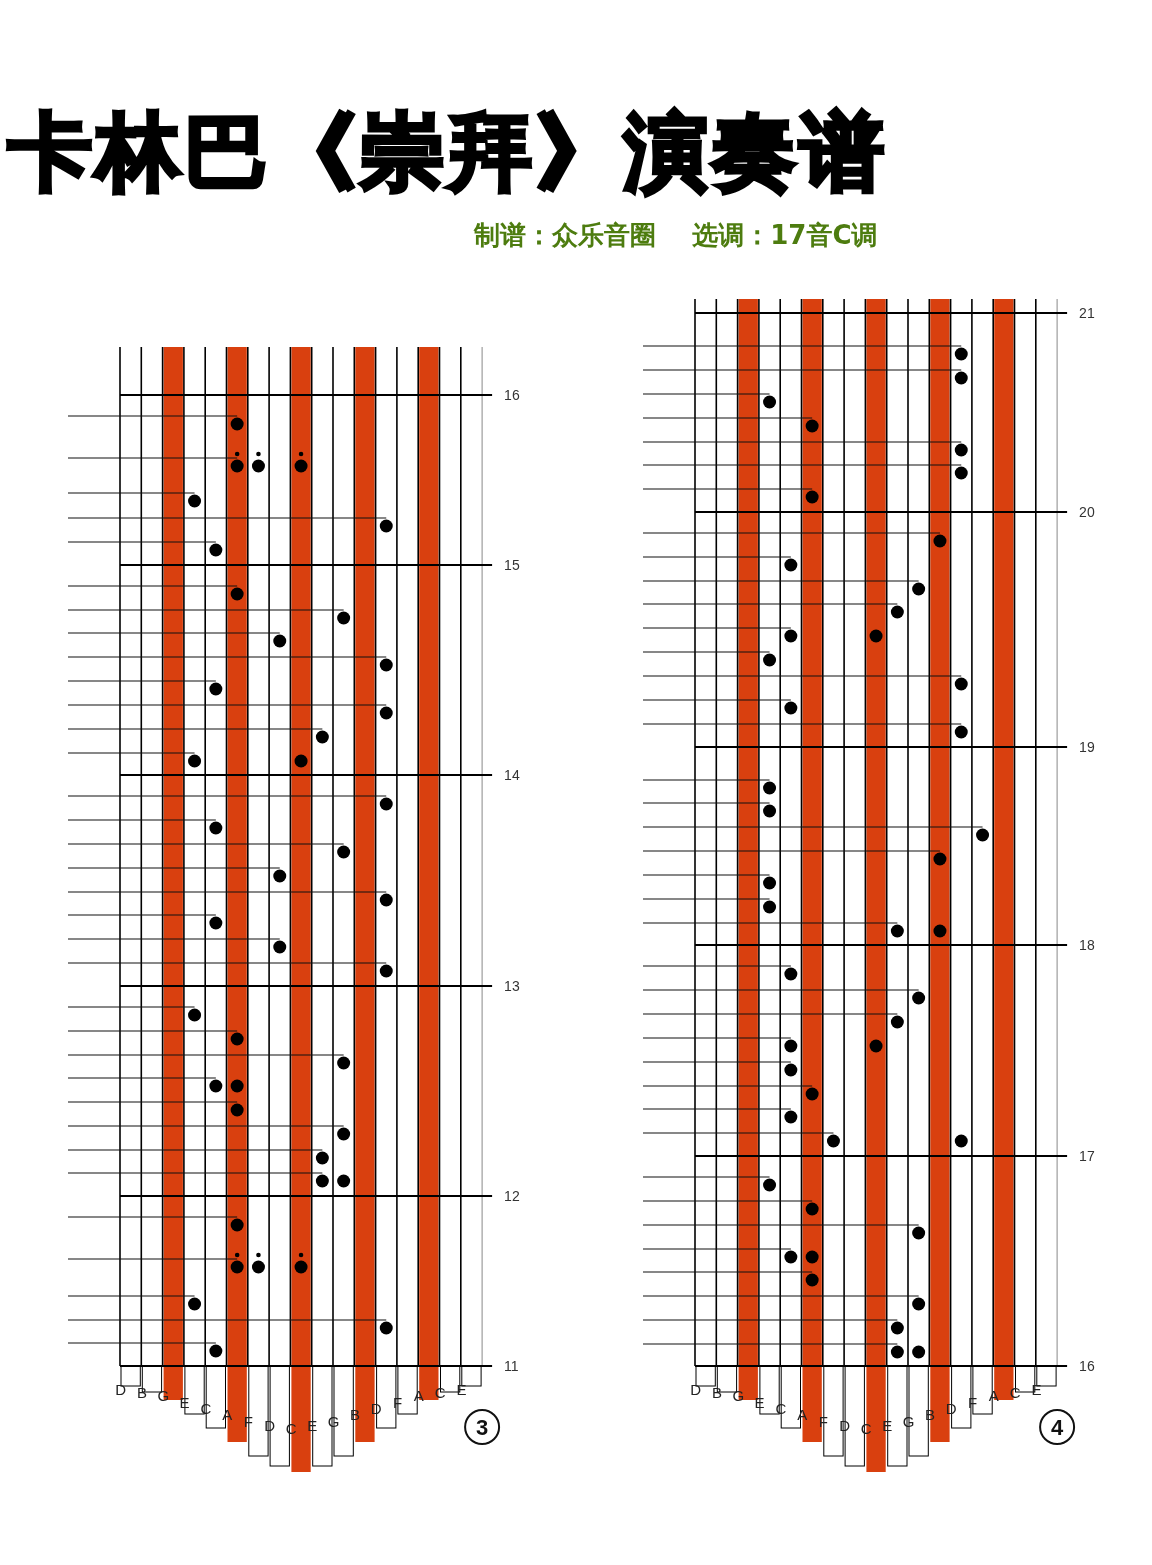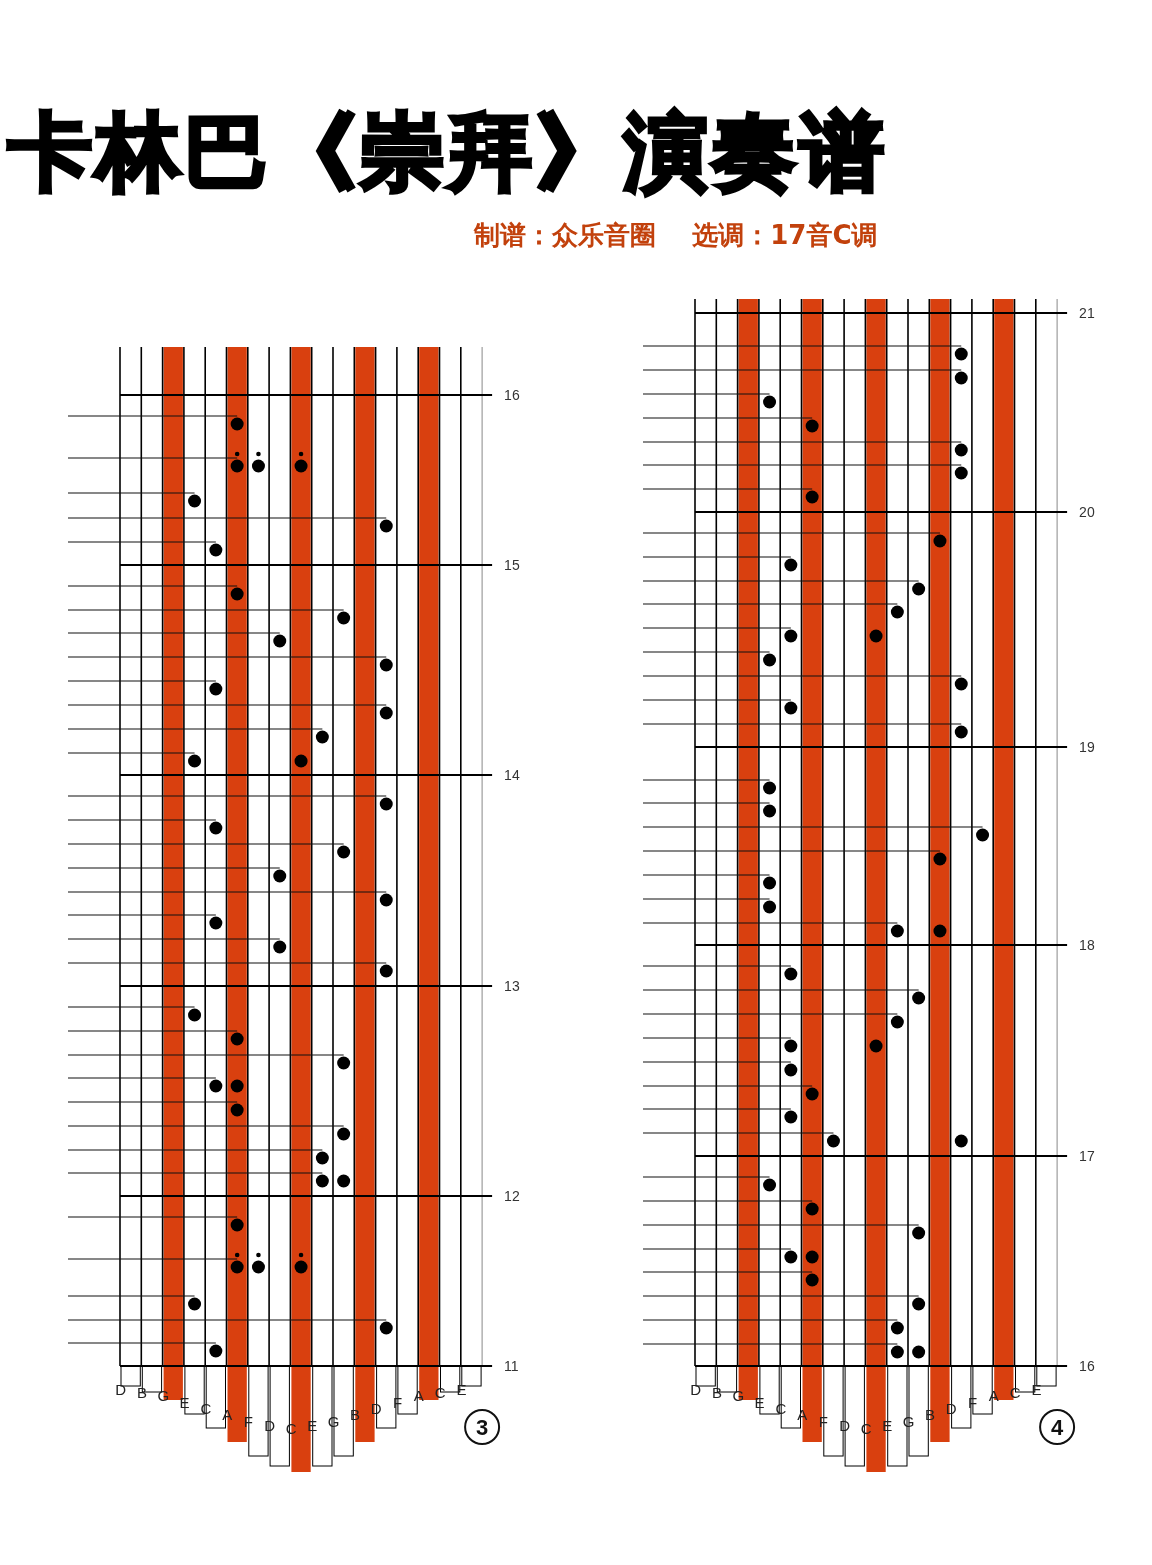--- a/index.html
+++ b/index.html
@@ -1,18 +1,18 @@
 <!DOCTYPE html>
 <html><head>
 <meta charset="utf-8">
 <style>
   html,body{margin:0;padding:0;background:#ffffff;}
   body{width:1152px;height:1565px;position:relative;overflow:hidden;font-family:"DejaVu Sans",sans-serif;}
   .title{position:absolute;left:8px;top:96px;width:1152px;text-align:left;font-family:"DejaVu Sans",sans-serif;font-weight:900;font-size:84px;letter-spacing:4px;color:#000;-webkit-text-stroke:4px #000;}
-  .subtitle{position:absolute;left:474px;top:218px;font-size:26px;font-weight:bold;color:#c2410c;white-space:pre;}
+  .subtitle{position:absolute;left:474px;top:218px;font-size:26px;font-weight:bold;color:#4d7c0f;white-space:pre;}
   svg.panel{position:absolute;left:0;top:0;}
   .num{font-family:"Liberation Sans",sans-serif;font-size:14px;fill:#333;}
   .key{font-family:"Liberation Sans",sans-serif;font-size:15px;fill:#222;}
   .pagenum{font-family:"Liberation Sans",sans-serif;font-size:22px;font-weight:bold;fill:#111;}
 </style>
 </head>
 <body>
 
 <div class="title">卡林巴《崇拜》演奏谱</div>
 <div class="subtitle">制谱：众乐音圈    选调：17音C调</div>

